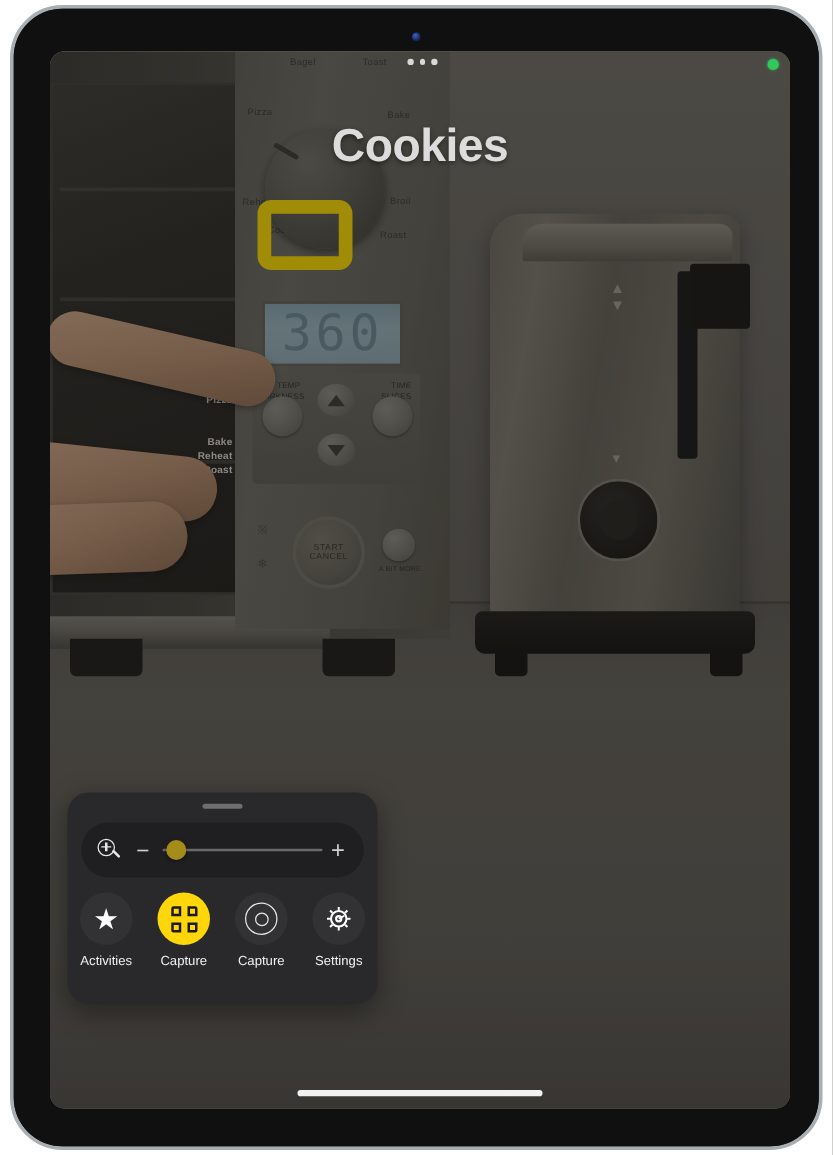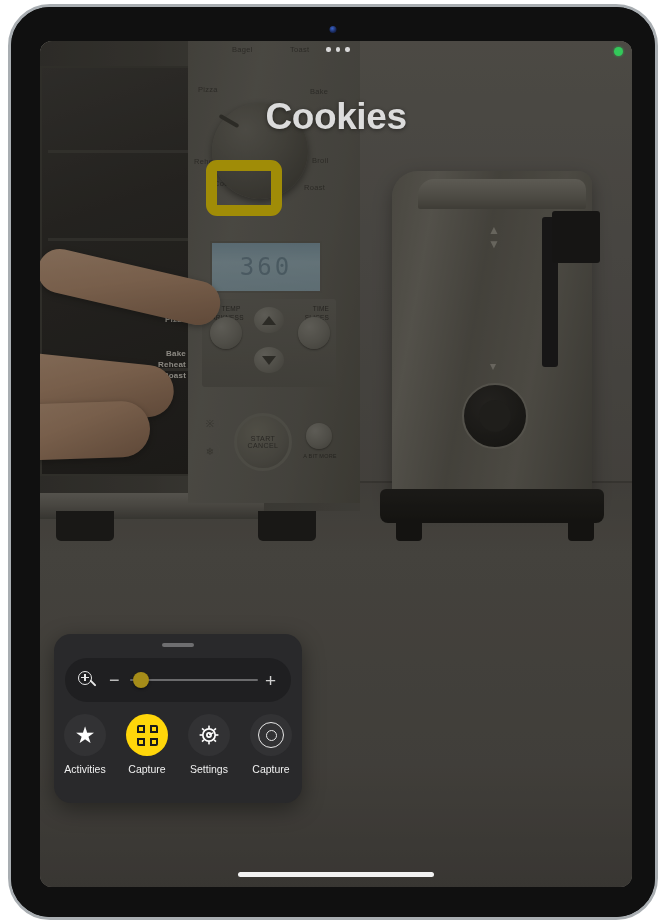--- a/index.html
+++ b/index.html
@@ -48,21 +48,21 @@
     background:radial-gradient(circle at 35% 28%,#6e6d66 0%,#5a5952 45%,#4a4943 75%,#3d3c37 100%);
     box-shadow:0 3px 7px rgba(0,0,0,.45);}
   .knob-notch{position:absolute;left:30px;top:78px;width:22px;height:4px;background:#3a3934;
     transform:rotate(30deg);border-radius:2px;}
   .knob-label{position:absolute;color:#2f2e2b;font-size:7.5px;letter-spacing:.3px;opacity:.82;}
 
   .lcd{position:absolute;left:22px;top:200px;width:112px;height:52px;
     background:linear-gradient(180deg,#8fb8d0 0%,#a9cfe2 40%,#9cc2d6 100%);
     border:2px solid #5e5d57;box-sizing:border-box;opacity:.72;}
   .lcd-digits{position:absolute;left:50%;top:50%;transform:translate(-50%,-50%);
-    font-family:"DejaVu Sans Mono",monospace;font-size:24px;color:#6d93ab;letter-spacing:3px;}
+    font-family:"DejaVu Sans Mono",monospace;font-size:40px;color:#6d93ab;letter-spacing:3px;}
 
   .sub-panel{position:absolute;left:14px;top:258px;width:134px;height:88px;
     background:linear-gradient(180deg,#676660 0%,#5a5953 100%);border-radius:3px;opacity:.9;}
   .mini-label{position:absolute;color:#2e2d2a;font-size:6.5px;text-align:center;letter-spacing:.2px;}
   .round-btn{position:absolute;border-radius:50%;
     background:radial-gradient(circle at 35% 30%,#8b8a83 0%,#74736c 55%,#5b5a54 100%);
     box-shadow:0 1px 2px rgba(0,0,0,.4);}
   .arrow-btn{position:absolute;border-radius:50%;
     background:radial-gradient(circle at 35% 30%,#8b8a83 0%,#74736c 55%,#5b5a54 100%);
     display:flex;align-items:center;justify-content:center;}
@@ -306,20 +306,28 @@
           <div class="a-label">Activities</div>
         </div>
         <div class="action">
           <div class="circ detect-on">
             <span class="viewfinder">
               <span class="vf-tl"></span>
                 <span class="vf-tr"></span>
               <span class="vf-bl"></span>
                 <span class="vf-br"></span>
             </span>
+          </div>
+          <div class="a-label">Capture</div>
+        </div>
+        <div class="action">
+          <div class="circ">
+            <span class="shutter">
+                <i></i>
+              </span>
           </div>
           <div class="a-label">Capture</div>
         </div>
         <div class="action">
           <div class="circ">
             <svg width="24" height="24" viewBox="0 0 24 24">
               <g fill="none" stroke="#ffffff" stroke-width="1.7">
                 <circle cx="12" cy="12" r="6.2"></circle>
                 <circle cx="12" cy="12" r="2.1"></circle>
                 <path d="M12 12 L16.5 9.6" stroke-width="1.4"></path>
@@ -331,26 +339,18 @@
                 <rect x="18.4" y="11.2" width="3" height="1.6"></rect>
                 <rect x="5.2" y="5.0" width="1.6" height="2.6" transform="rotate(-45 6 6.3)"></rect>
                 <rect x="17.2" y="5.0" width="1.6" height="2.6" transform="rotate(45 18 6.3)"></rect>
                 <rect x="5.2" y="16.4" width="1.6" height="2.6" transform="rotate(45 6 17.7)"></rect>
                 <rect x="17.2" y="16.4" width="1.6" height="2.6" transform="rotate(-45 18 17.7)"></rect>
               </g>
             </svg>
           </div>
           <div class="a-label">Settings</div>
         </div>
-        <div class="action">
-          <div class="circ">
-            <span class="shutter">
-                <i></i>
-              </span>
-          </div>
-          <div class="a-label">Capture</div>
-        </div>
       </div>
     </div>
 
     <div class="home-bar"></div>
   </div>
 </div>
 
 </body></html>

